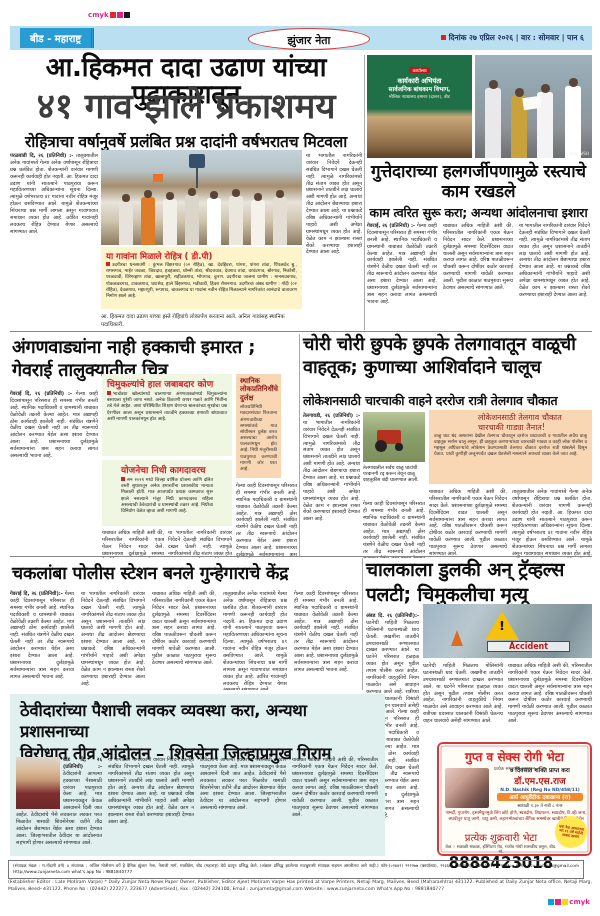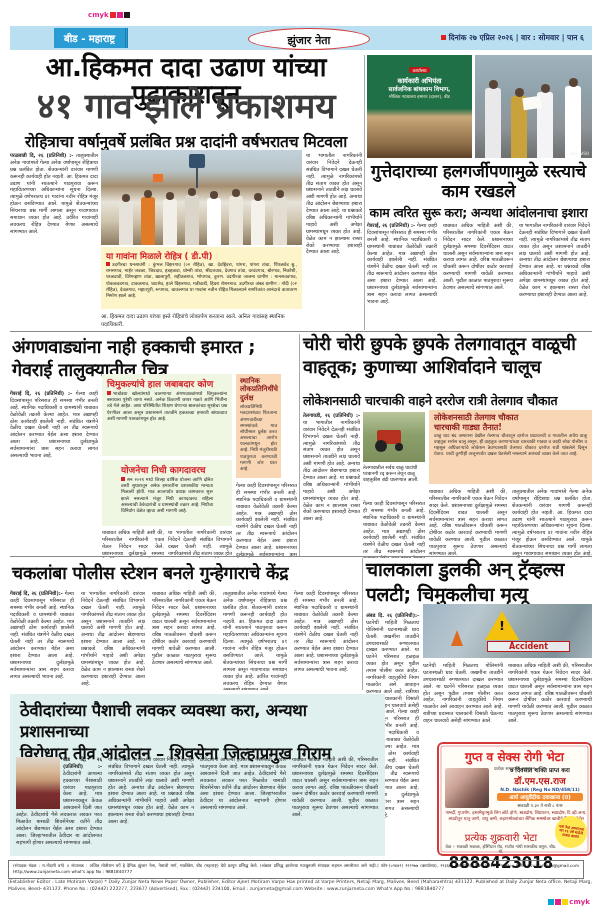--- a/index.html
+++ b/index.html
@@ -3,21 +3,21 @@
 <meta charset="utf-8">
 <style>
   html,body{margin:0;padding:0;background:#fff;}
   .page{position:relative;width:600px;height:916px;background:#fff;overflow:hidden;
         font-family:"DejaVu Sans","Liberation Sans",sans-serif;}
   .abs{position:absolute;}
   
   .cmyk{display:flex;align-items:center;gap:1px;font-size:7px;font-weight:bold;color:#e0218a;}
   .sq{width:6px;height:6px;display:inline-block;}
   .masthead{left:10px;top:26px;width:582px;height:24px;background:#b9dff1;display:flex;align-items:center;}
-  .region{background:#2a9cd4;color:#fff;font-weight:bold;font-size:10px;padding:3px 10px;margin-left:44px;border-right:3px double #1b7fb0;}
+  .region{background:#2a9cd4;color:#fff;font-weight:bold;font-size:10px;padding:3px 10px;margin-left:10px;border-right:3px double #1b7fb0;}
   .oval{position:absolute;left:238px;top:2px;width:120px;height:20px;border:1.6px solid #d43a3a;border-radius:50%;
         background:#fff;display:flex;align-items:center;justify-content:center;font-weight:bold;font-size:11px;color:#111;}
   .dateline{position:absolute;right:8px;top:6px;font-size:7.5px;font-weight:bold;color:#1a2a5a;display:flex;align-items:center;gap:3px;}
   .redsq{width:5px;height:5px;background:#e02020;display:inline-block;}
   
   .h{font-weight:900;color:#0d0d0d;letter-spacing:-.2px;}
   .center{text-align:center;}
   
   .c{position:absolute;font-size:5px;line-height:1.38;text-align:justify;color:#1c1c1c;overflow:hidden;}
   .by{font-weight:bold;}
@@ -190,21 +190,21 @@
     <span class="by">तेलगावडी, २६ (प्रतिनिधी) :-</span> <span>या भागातील नागरिकांनी वारंवार निवेदने देऊनही संबंधित विभागाने दखल घेतली नाही. त्यामुळे नागरिकांमध्ये तीव्र संताप व्यक्त होत असून प्रशासनाने तातडीने लक्ष घालावे अशी मागणी होत आहे. अन्यथा तीव्र आंदोलन छेडण्याचा इशारा देण्यात आला आहे. या प्रश्नाकडे वरिष्ठ अधिकाऱ्यांनी गांभीर्याने पाहावे अशी अपेक्षा ग्रामस्थांमधून व्यक्त होत आहे. वेळेत काम न झाल्यास रास्ता रोको करण्याचा इशाराही देण्यात आला आहे.</span>
   </div>
   <div class="ph field" style="left:363px;top:412px;width:62px;height:50px;">
     <div class="abs" style="left:14px;top:18px;width:24px;height:14px;background:#b5321f;border-radius:2px;"></div>
     <div class="abs" style="left:12px;top:28px;width:12px;height:12px;background:#222;border-radius:50%;"></div>
     <div class="abs" style="left:32px;top:31px;width:8px;height:8px;background:#222;border-radius:50%;"></div>
   </div>
   <div class="abs cap" style="left:363px;top:465px;width:62px;font-size:4.8px;line-height:1.3;">तेलगावातील सर्वच वाळु घाटांची परवानगी रद् करून तेथून वाळू वाहतूकीस बंदी घालण्यात आली.</div>
   <div class="c" style="left:363px;top:500px;width:62px;height:58px;"><span>गेल्या काही दिवसांपासून परिसरात ही समस्या गंभीर बनली आहे. स्थानिक पदाधिकारी व ग्रामस्थांनी याबाबत वेळोवेळी तक्रारी केल्या आहेत. मात्र अद्यापही ठोस कार्यवाही झालेली नाही. संबंधित यंत्रणेने वेळीच दखल घेतली नाही तर तीव्र स्वरूपाचे आंदोलन करण्यात येईल असा इशारा देण्यात आला आहे. प्रशासनाच्या दुर्लक्षामुळे सर्वसामान्यांना त्रास सहन करावा लागत असल्याची भावना आहे.</span></div>
   <div class="abs box-orange" style="left:429px;top:410px;width:163px;height:74px;padding:3px 5px;box-sizing:border-box;">
-    <div style="color:#8b1a1a;font-weight:700;font-size:8px;line-height:1.2;">
+    <div style="color:#8b1a1a;font-weight:400;font-size:8px;line-height:1.2;margin-left:44px;">
       <div>लोकेशनसाठी तेलगाव चौकात</div>
       <div>चारचाकी गाड्या तैनात!</div>
     </div>
     <div style="font-size:4.6px;line-height:1.3;text-align:justify;color:#333;margin-top:1px;">वाळु घाट बंद असताना देखील तेलगाव चौकातून दररोज घाटावरची व गावातील अवैध वाळु वाहतूक सर्रास चालू असून, ही वाहतूक करणाऱ्यांच्या चारचाकी गाड्या व काही लोक पोलीस व महसूल अधिकाऱ्यांचे लोकेशन ठेवण्यासाठी तेलगाव चौकात दररोज रात्री थांबलेले दिसून येतात. याची कुणीही अजूनपर्यंत दखल घेतलेली नसल्याने आश्चर्य व्यक्त केले जात आहे.</div>
   </div>
   <div class="c" style="left:429px;top:488px;width:78px;height:70px;"><span>याबाबत अधिक माहिती अशी की, परिसरातील नागरिकांनी एकत्र येऊन निवेदन सादर केले. प्रशासनाच्या दुर्लक्षामुळे समस्या दिवसेंदिवस वाढत चालली असून सर्वसामान्यांना त्रास सहन करावा लागत आहे. वरिष्ठ पातळीवरून चौकशी करून दोषींवर कठोर कारवाई करण्याची मागणी यावेळी करण्यात आली. पुढील काळात पाठपुरावा सुरूच ठेवणार असल्याचे सांगण्यात आले.</span></div>
   <div class="c" style="left:512px;top:488px;width:80px;height:70px;"><span>तालुक्यातील अनेक गावांमध्ये गेल्या अनेक वर्षांपासून रोहित्राचा प्रश्न प्रलंबित होता. शेतकऱ्यांनी वारंवार मागणी करूनही कार्यवाही होत नव्हती. आ. हिकमत दादा उढाण यांनी सातत्याने पाठपुरावा करून महावितरणच्या अधिकाऱ्यांना सूचना दिल्या. त्यामुळे वर्षभरातच ४१ गावांना नवीन रोहित्र मंजूर होऊन बसविण्यात आले. यामुळे शेतकऱ्यांच्या सिंचनाचा प्रश्न मार्गी लागला असून गावागावात समाधान व्यक्त होत आहे. उर्वरित गावांनाही लवकरच रोहित्र देण्यात येणार असल्याचे सांगण्यात आले.</span></div>
 
   <div class="hline" style="left:10px;top:556px;width:582px;"></div>
 

